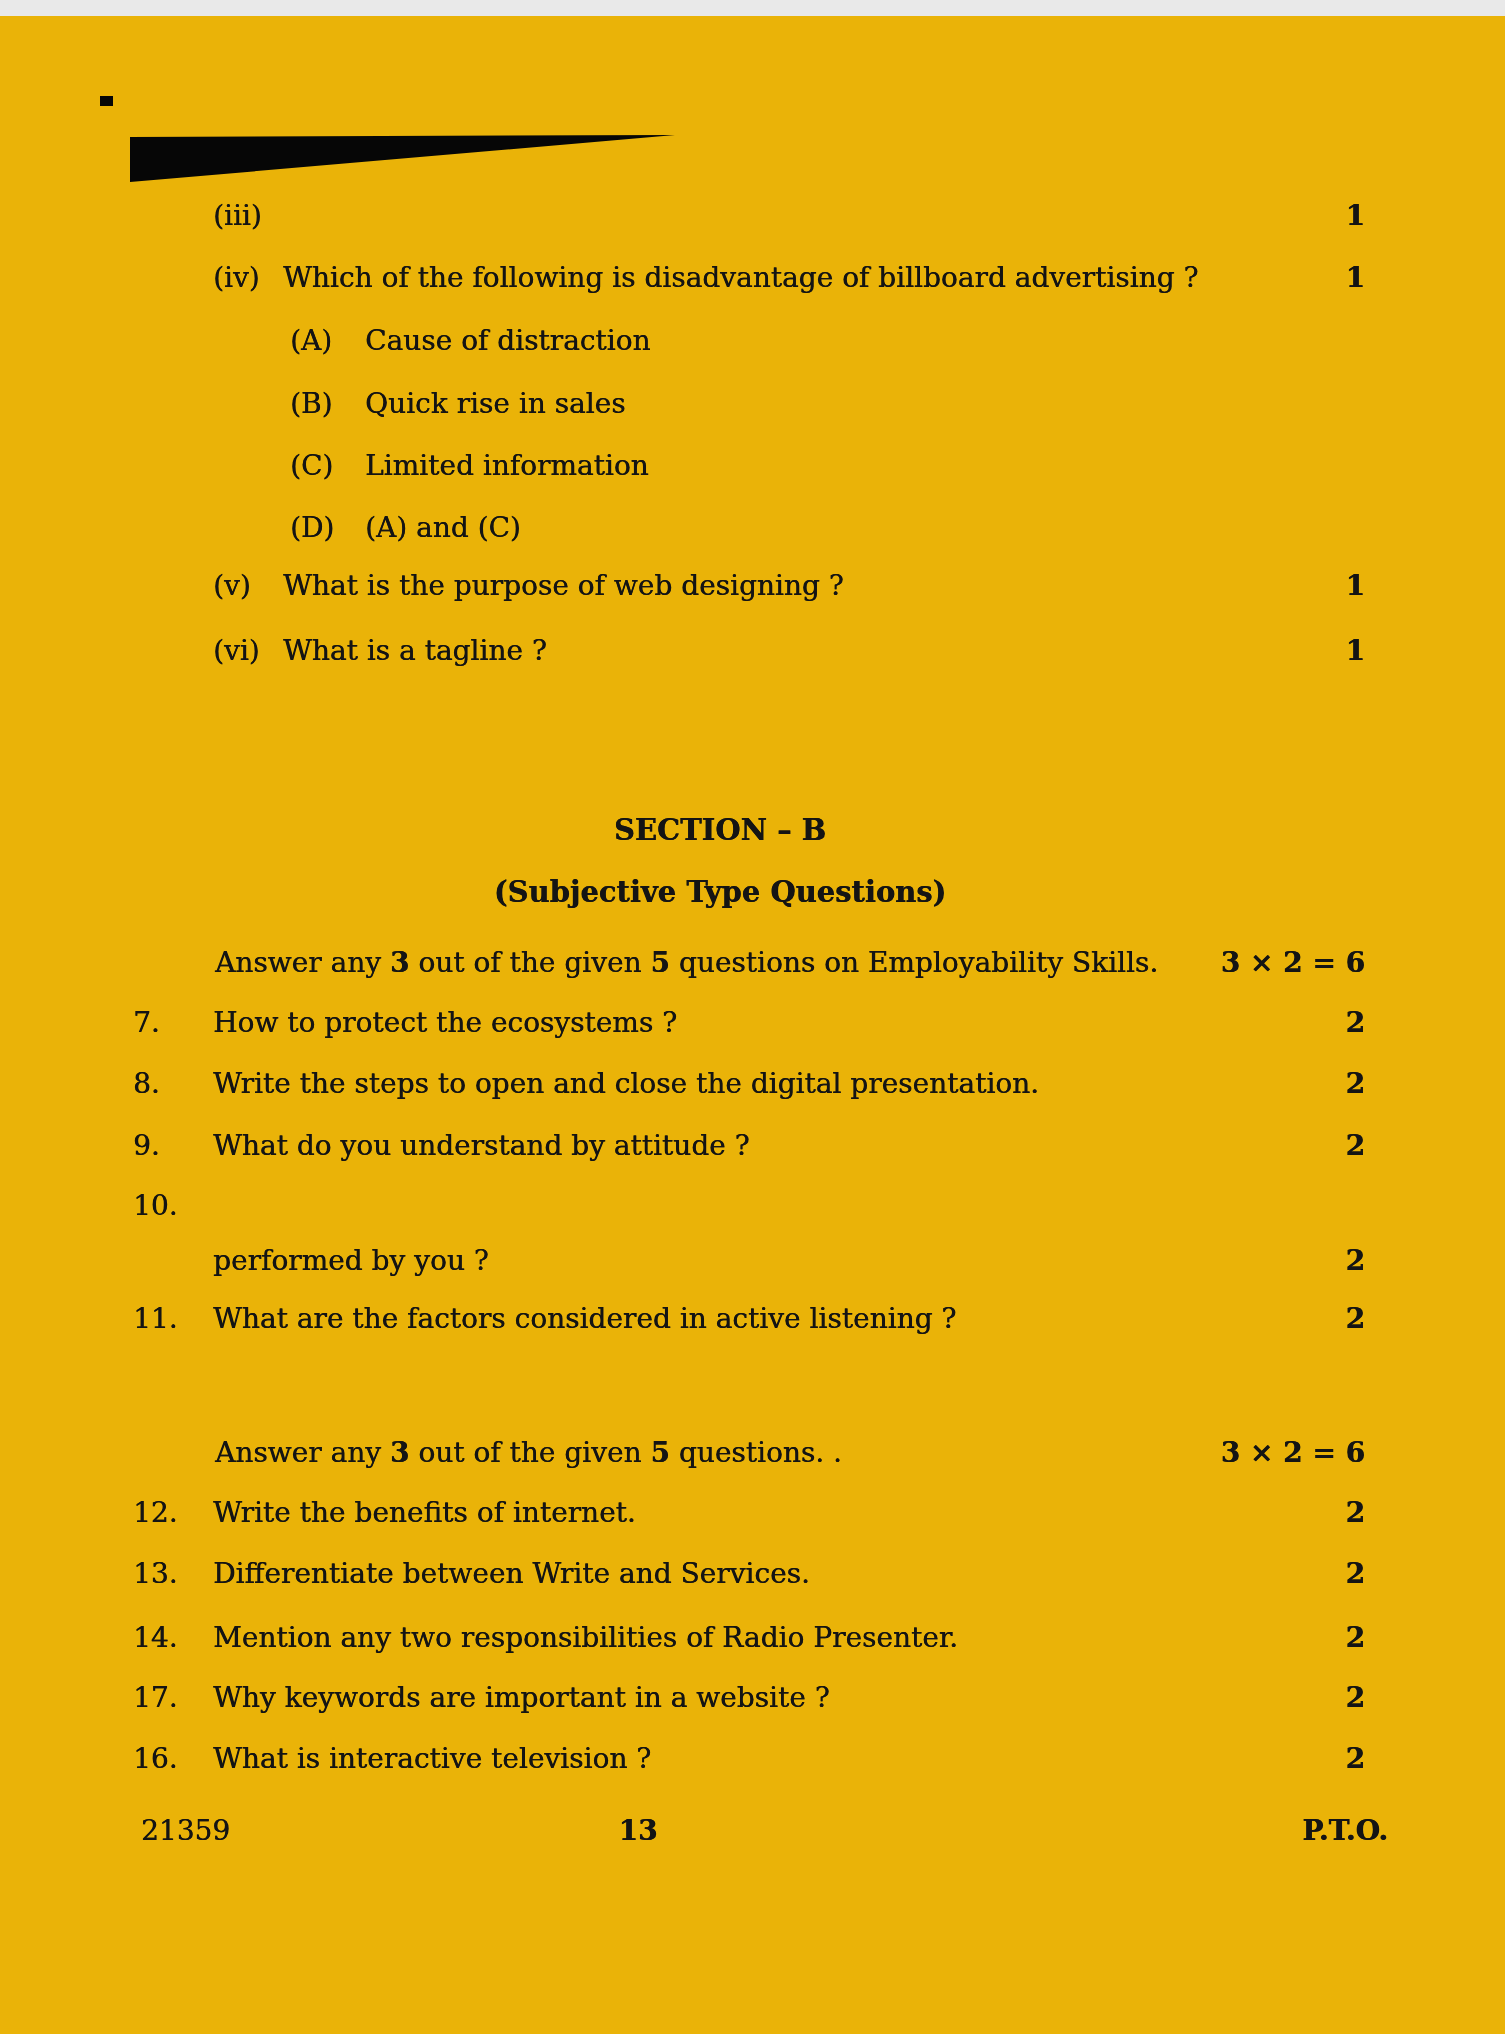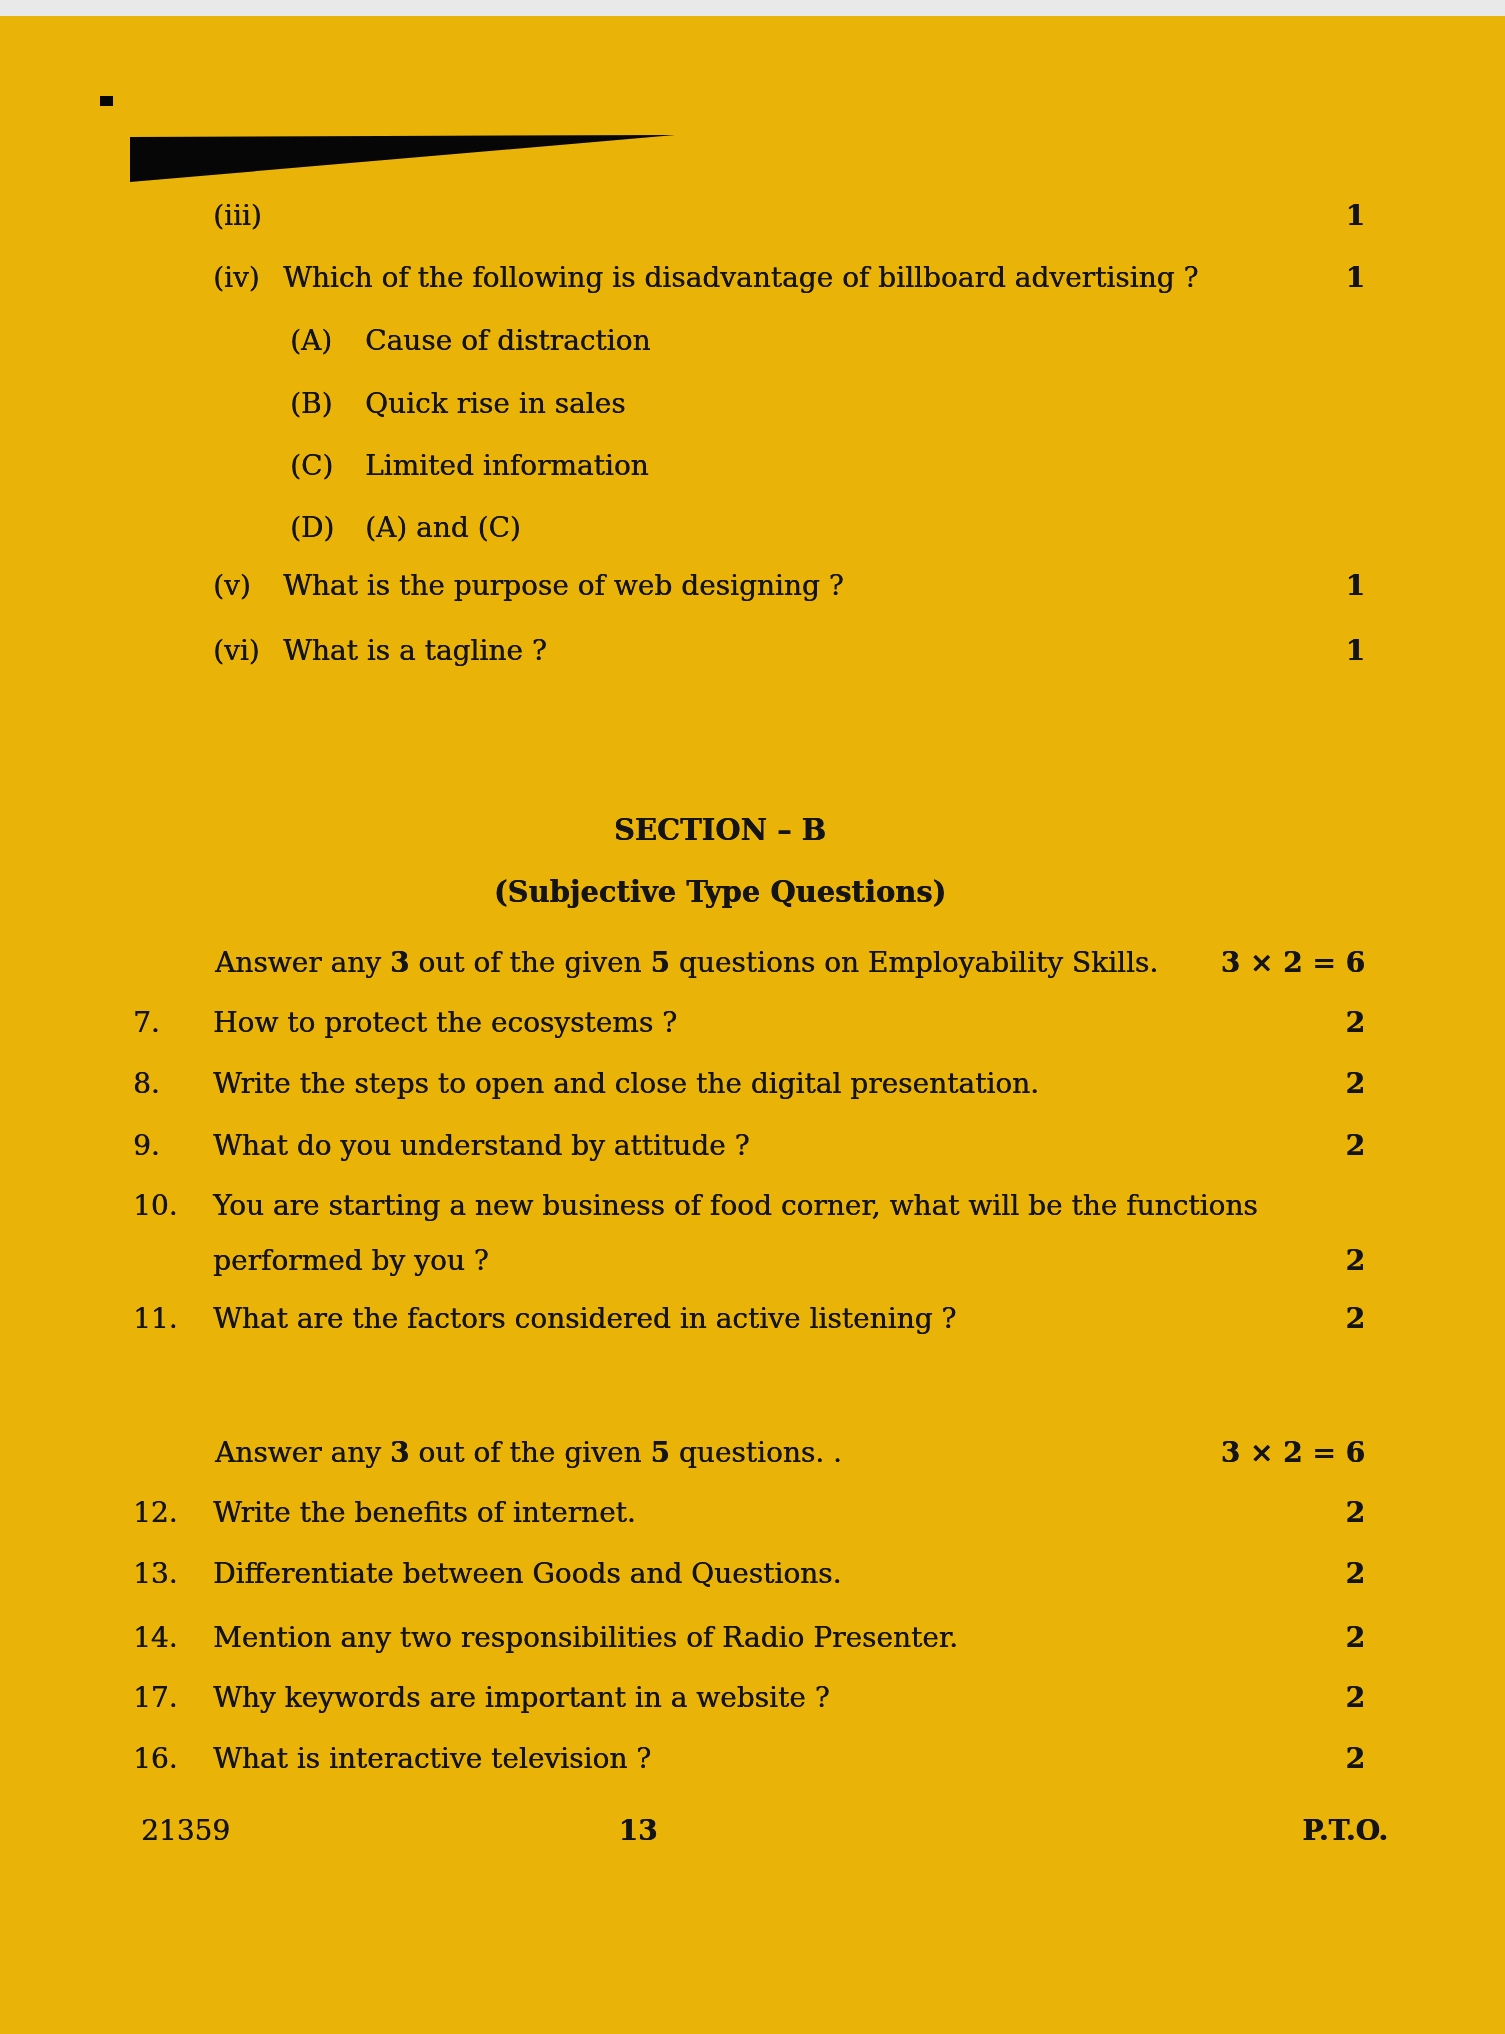--- a/index.html
+++ b/index.html
@@ -109,21 +109,20 @@
   </div>
 
   <div class="row ink" style="top:1109px">
     <span class="qnum">9.</span>
     <span class="qtxt">What do you understand by attitude ?</span>
     <span class="marks">2</span>
   </div>
 
   <div class="row ink" style="top:1169px">
     <span class="qnum">10.</span>
-    <span class="qtxt">You are starting a new business of food corner, what will be the functions</span>
   </div>
   <div class="row ink" style="top:1224px">
     <span class="qtxt">performed by you ?</span>
     <span class="marks">2</span>
   </div>
 
   <div class="row ink" style="top:1282px">
     <span class="qnum">11.</span>
     <span class="qtxt">What are the factors considered in active listening ?</span>
     <span class="marks">2</span>
@@ -135,21 +134,21 @@
   </div>
 
   <div class="row ink" style="top:1476px">
     <span class="qnum">12.</span>
     <span class="qtxt">Write the benefits of internet.</span>
     <span class="marks">2</span>
   </div>
 
   <div class="row ink" style="top:1537px">
     <span class="qnum">13.</span>
-    <span class="qtxt">Differentiate between Goods and Questions.</span>
+    <span class="qtxt">Differentiate between Write and Services.</span>
     <span class="marks">2</span>
   </div>
 
   <div class="row ink" style="top:1601px">
     <span class="qnum">14.</span>
     <span class="qtxt">Mention any two responsibilities of Radio Presenter.</span>
     <span class="marks">2</span>
   </div>
 
   <div class="row ink" style="top:1661px">

